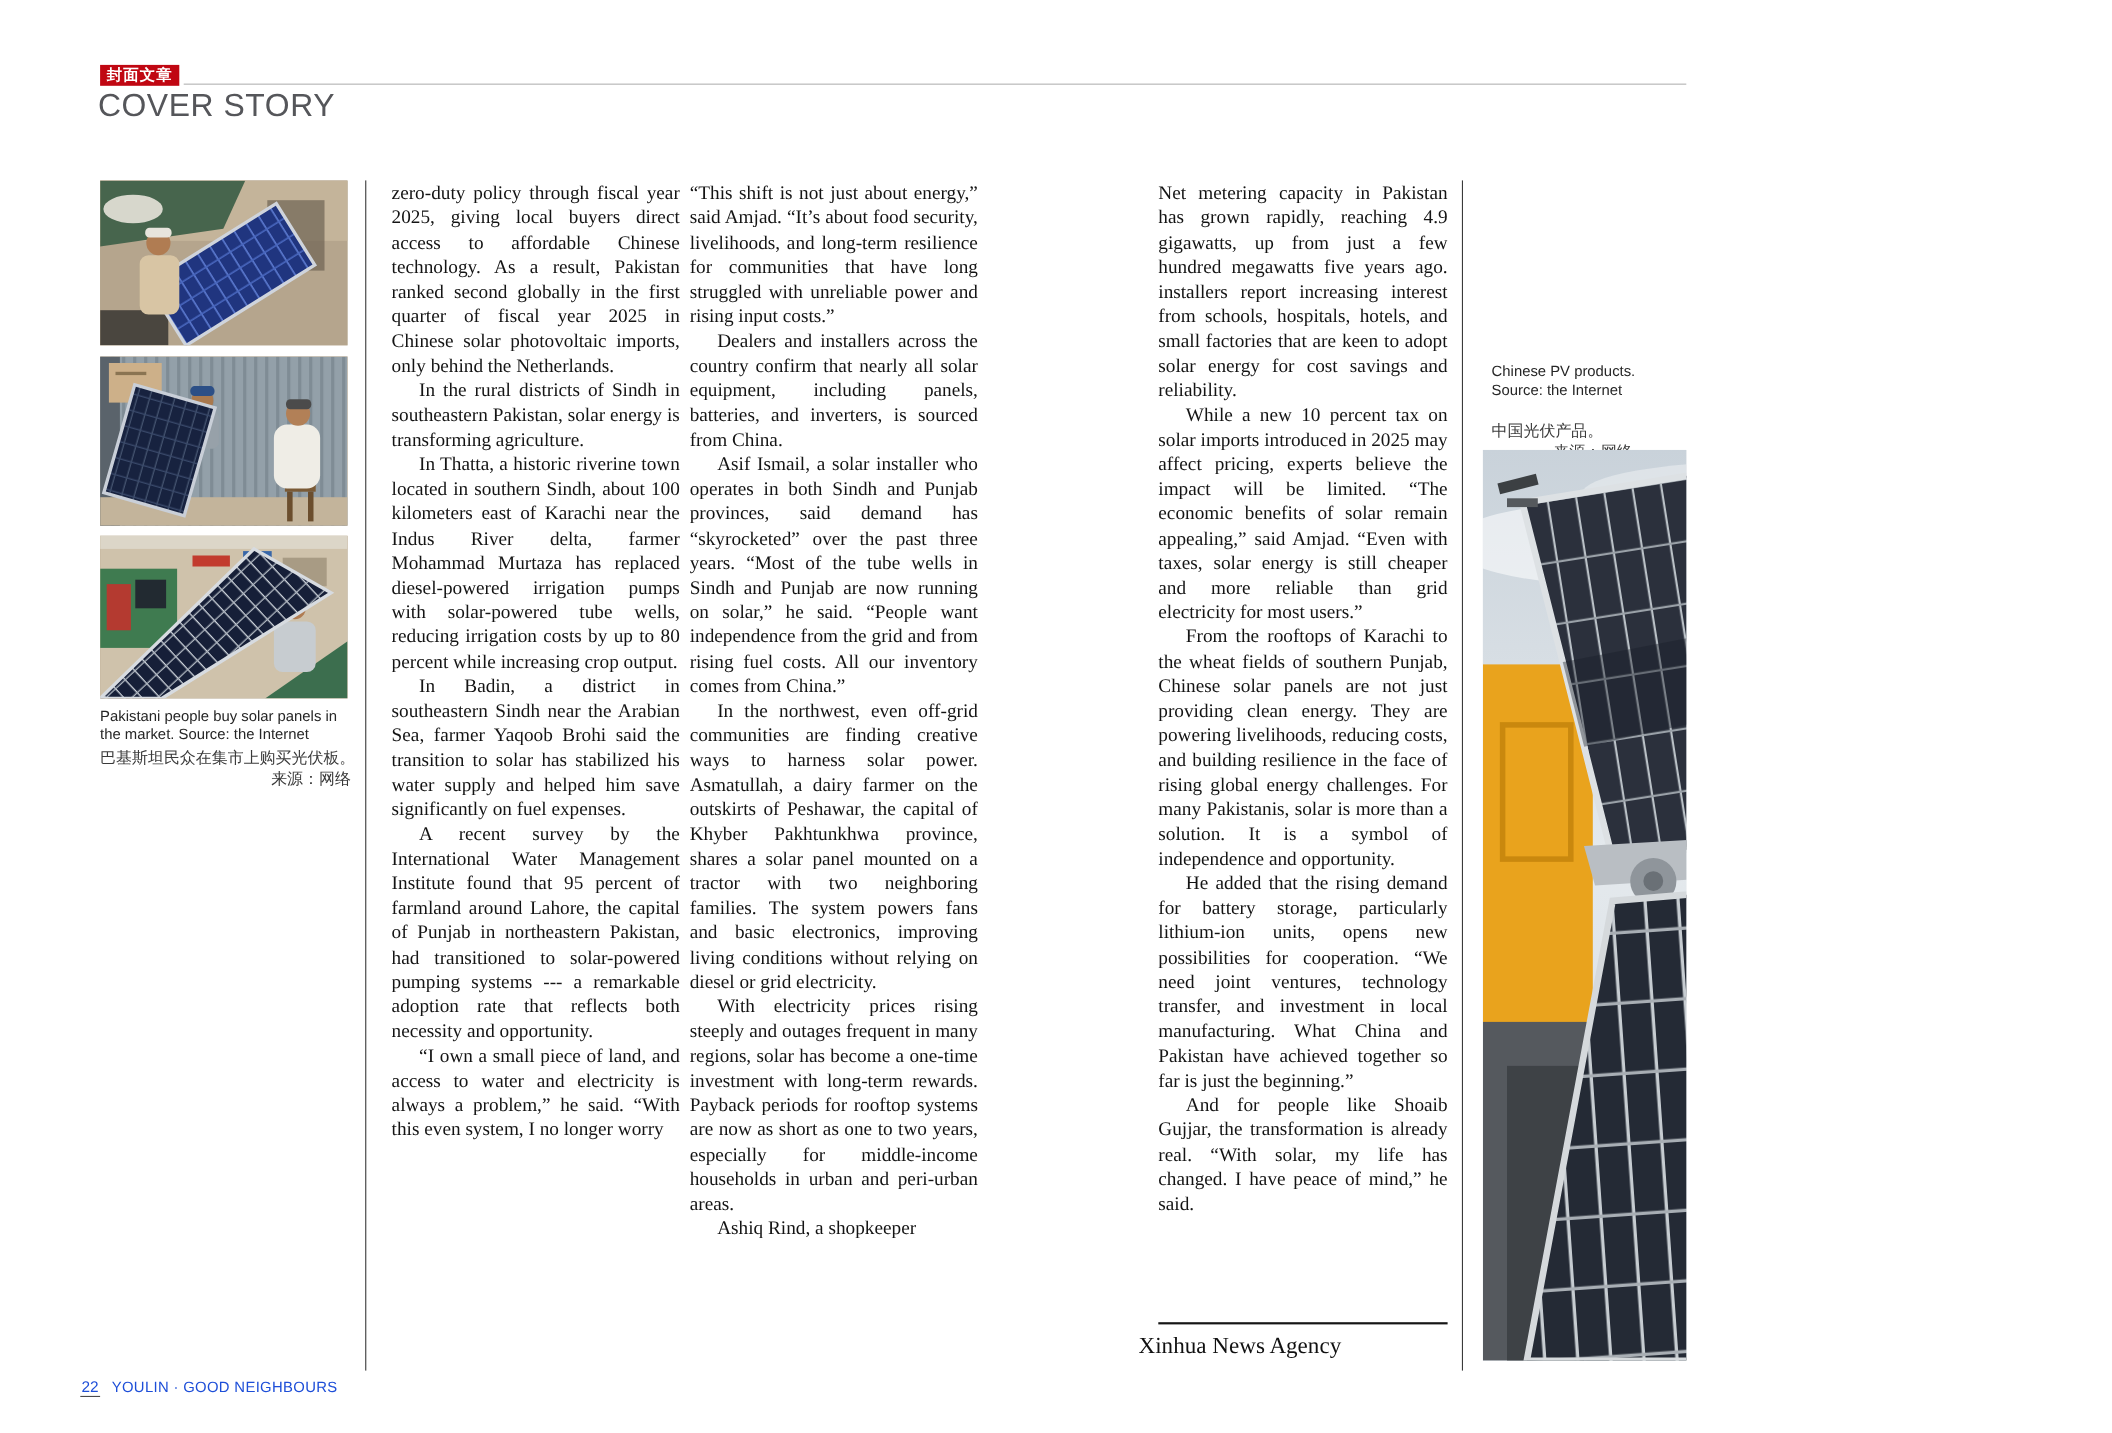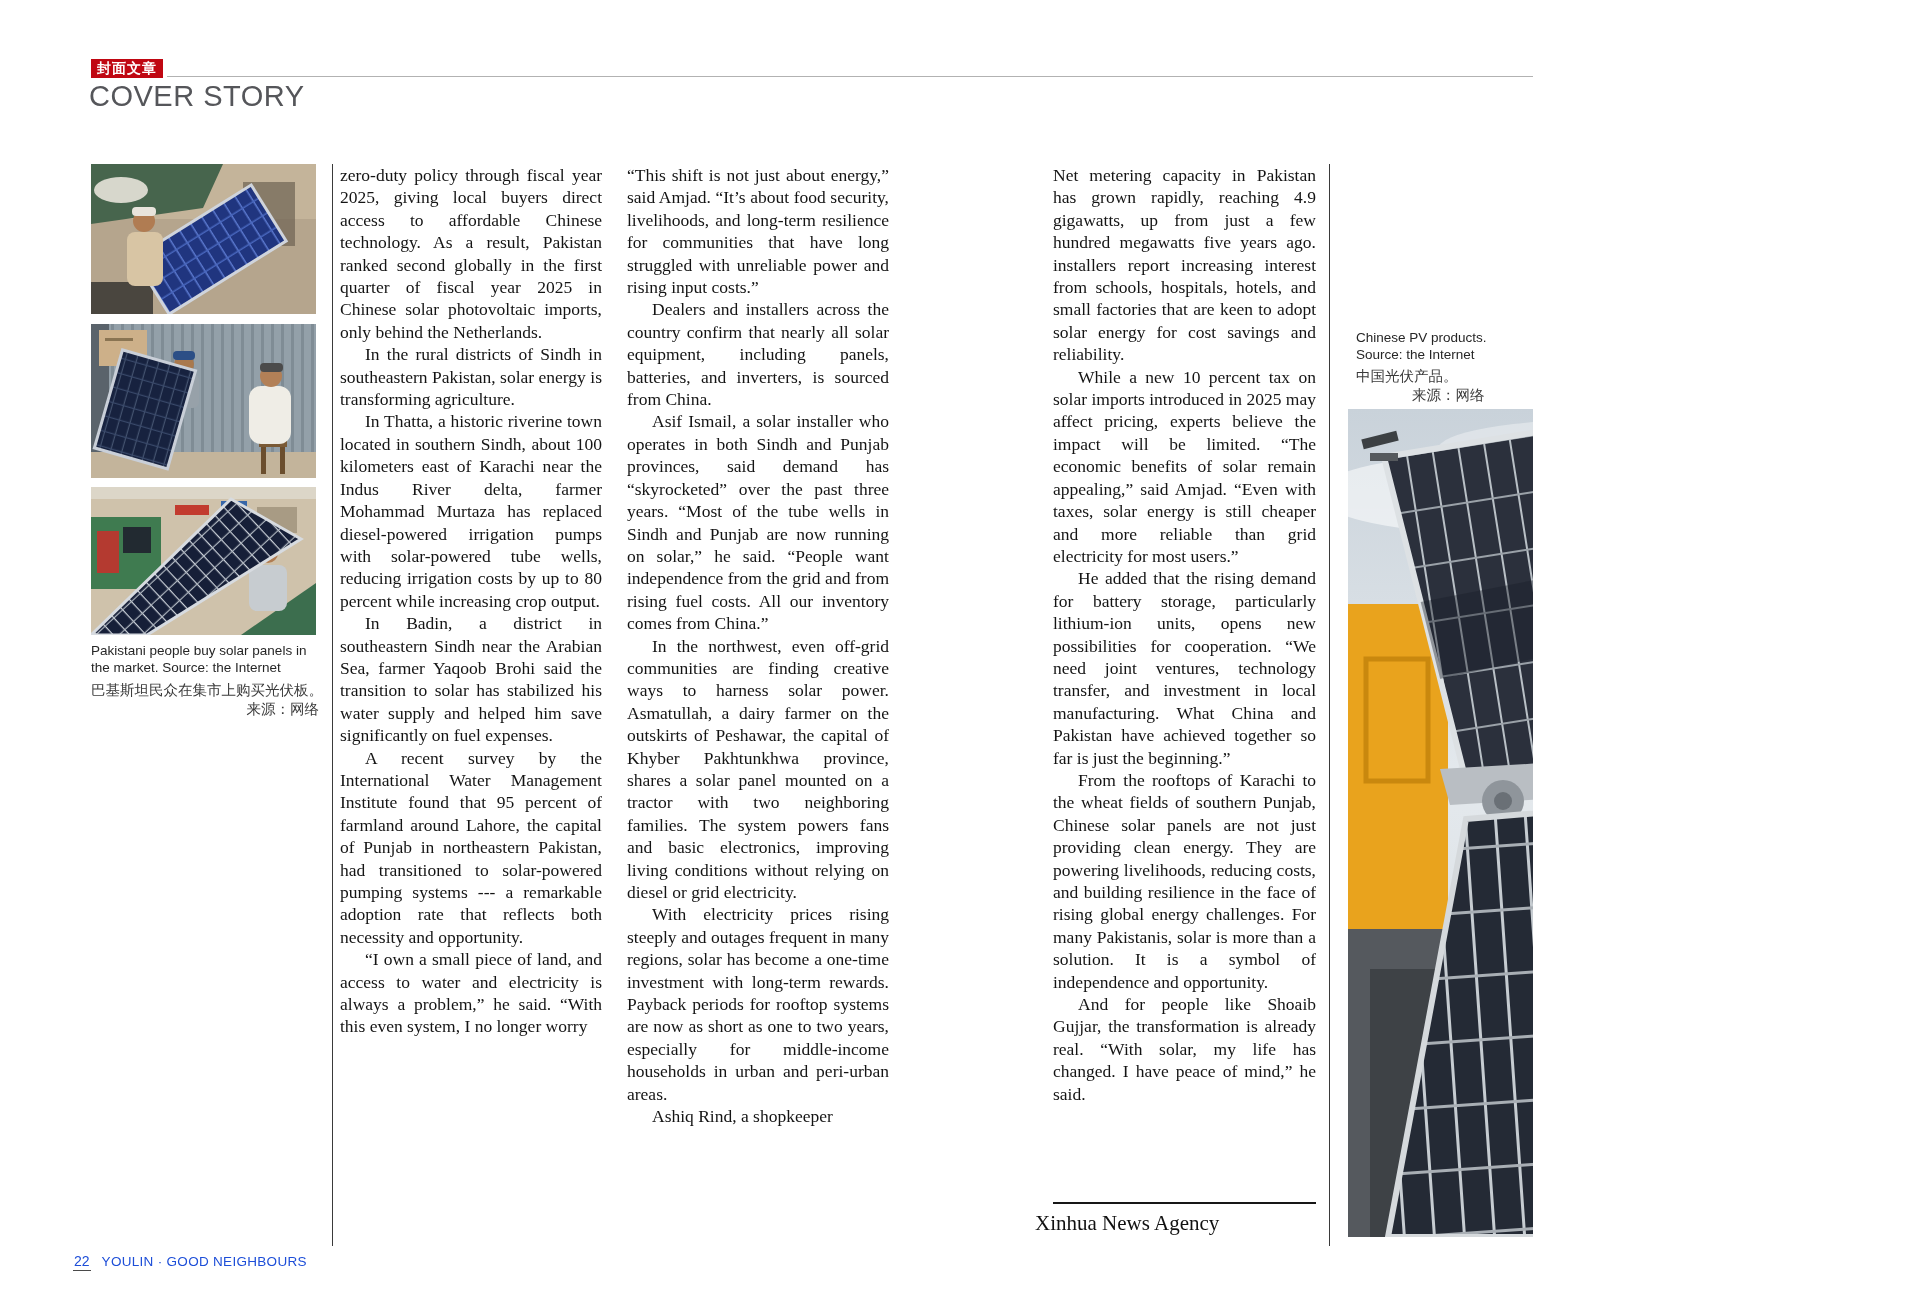--- a/index.html
+++ b/index.html
@@ -28,35 +28,35 @@
   .cap-zh-src{margin:0;font:14.5px/19px "Liberation Serif","DejaVu Serif",serif;color:#3a3a3a;text-align:right;padding-right:4px;}
 
   
   .vrule{position:absolute;top:164px;width:1px;height:1082px;background:#3a3a3a;}
   .vrule-left{left:332px;}
   .vrule-right{left:1329px;}
 
   
   .col{position:absolute;top:164px;text-align:justify;overflow:hidden;
        font-size:17.5px;line-height:22.4px;color:#141414;}
-  #col1{left:340px;width:262px;height:1090px;}
+  #col1{left:356px;width:262px;height:1090px;}
   #col2{left:627px;width:262px;height:1090px;}
   #col3{left:1053px;width:263px;height:1036px;}
   .col p{margin:0;text-indent:25px;}
   .col p:first-child{text-indent:0;}
   #col3 .col3-body p:first-child{text-indent:0;}
 
   .byline-rule{position:absolute;left:1053px;top:1202px;width:263px;height:2px;background:#161616;}
   .byline{position:absolute;left:1035px;top:1210px;margin:0;
           font:21px/26px "Liberation Serif","DejaVu Serif",serif;color:#111;}
 
   
   .cap-right{position:absolute;left:1356px;top:329px;width:270px;}
   .cap-right .cap-en{line-height:17px;}
-  .cap-right .cap-zh{margin-top:4px;}
+  .cap-right .cap-zh{margin-top:20px;}
   .cap-right .cap-zh-src{text-align:left;padding-left:56px;}
   .photo-large{position:absolute;left:1348px;top:409px;width:500px;height:828px;overflow:hidden;background:#dfe4e8;}
   .photo-large svg{display:block;}
 
   
   .footer{position:absolute;top:1252px;font-family:"Liberation Sans","DejaVu Sans",sans-serif;color:#1d4ed8;}
   .footer-left{left:73px;}
   .footer-right{left:1560px;width:290px;text-align:right;}
   .pagenum{font-size:14px;border-bottom:1px solid #4a4a4a;padding:0 1px 1px 1px;}
   .footer-left .pagenum{margin-right:11px;}
@@ -186,22 +186,22 @@
       <p>Dealers and installers across the country confirm that nearly all solar equipment, including panels, batteries, and inverters, is sourced from China.</p>
       <p>Asif Ismail, a solar installer who operates in both Sindh and Punjab provinces, said demand has “skyrocketed” over the past three years. “Most of the tube wells in Sindh and Punjab are now running on solar,” he said. “People want independence from the grid and from rising fuel costs. All our inventory comes from China.”</p>
       <p>In the northwest, even off-grid communities are finding creative ways to harness solar power. Asmatullah, a dairy farmer on the outskirts of Peshawar, the capital of Khyber Pakhtunkhwa province, shares a solar panel mounted on a tractor with two neighboring families. The system powers fans and basic electronics, improving living conditions without relying on diesel or grid electricity.</p>
       <p>With electricity prices rising steeply and outages frequent in many regions, solar has become a one-time investment with long-term rewards. Payback periods for rooftop systems are now as short as one to two years, especially for middle-income households in urban and peri-urban areas.</p>
       <p>Ashiq Rind, a shopkeeper</p>
     </div>
   <div class="col" id="col3">
     <div class="col3-body">
         <p>Net metering capacity in Pakistan has grown rapidly, reaching 4.9 gigawatts, up from just a few hundred megawatts five years ago. installers report increasing interest from schools, hospitals, hotels, and small factories that are keen to adopt solar energy for cost savings and reliability.</p>
         <p>While a new 10 percent tax on solar imports introduced in 2025 may affect pricing, experts believe the impact will be limited. “The economic benefits of solar remain appealing,” said Amjad. “Even with taxes, solar energy is still cheaper and more reliable than grid electricity for most users.”</p>
+        <p>From the rooftops of Karachi to the wheat fields of southern Punjab, Chinese solar panels are not just providing clean energy. They are powering livelihoods, reducing costs, and building resilience in the face of rising global energy challenges. For many Pakistanis, solar is more than a solution. It is a symbol of independence and opportunity.</p>
         <p>He added that the rising demand for battery storage, particularly lithium-ion units, opens new possibilities for cooperation. “We need joint ventures, technology transfer, and investment in local manufacturing. What China and Pakistan have achieved together so far is just the beginning.”</p>
-        <p>From the rooftops of Karachi to the wheat fields of southern Punjab, Chinese solar panels are not just providing clean energy. They are powering livelihoods, reducing costs, and building resilience in the face of rising global energy challenges. For many Pakistanis, solar is more than a solution. It is a symbol of independence and opportunity.</p>
       </div>
     <p><span>And for people like Shoaib Gujjar, the transformation is already real. “With solar, my life has changed. I have peace of mind,” he said.</span></p>
   </div>
 
   <div class="byline-rule"></div>
   <p class="byline">Xinhua News Agency</p>
 
   <div class="cap-right">
     <p class="cap-en">Chinese PV products.</p>
     <p class="cap-en">Source: the Internet</p>

